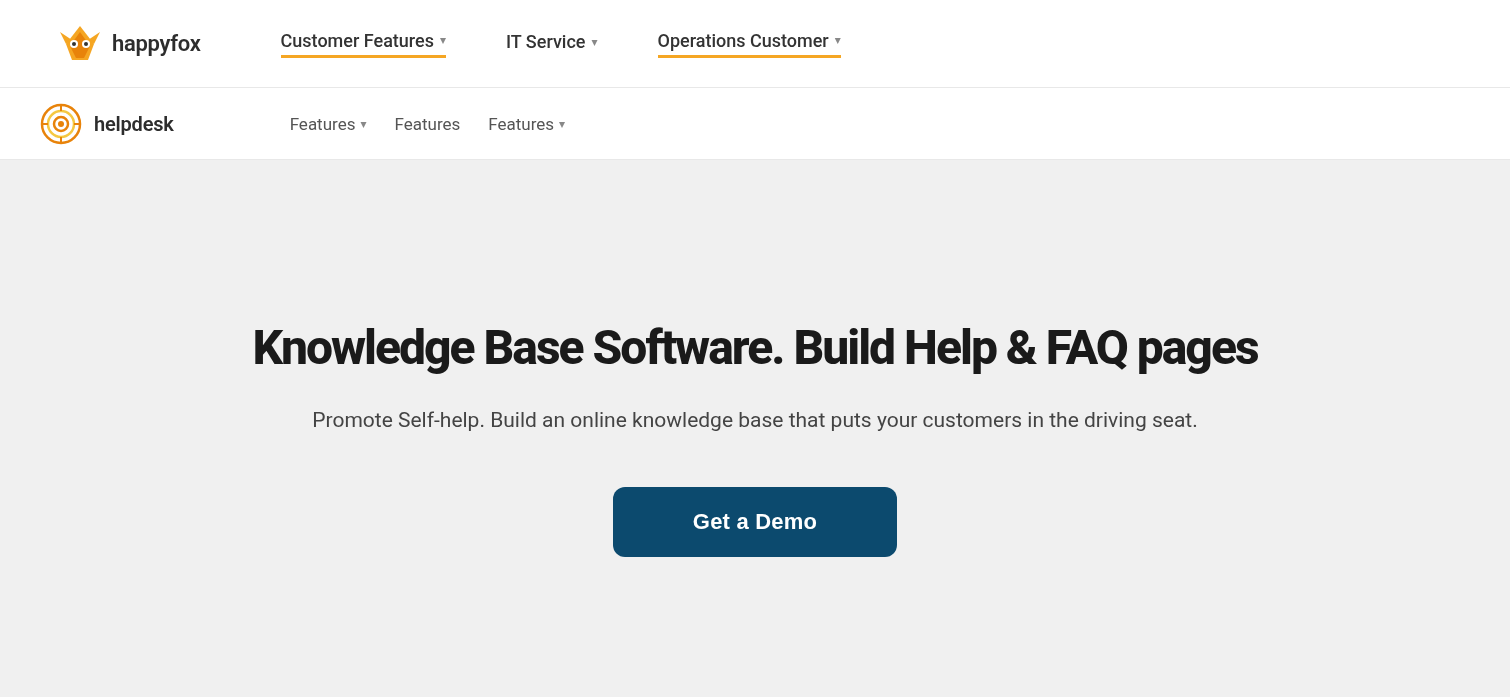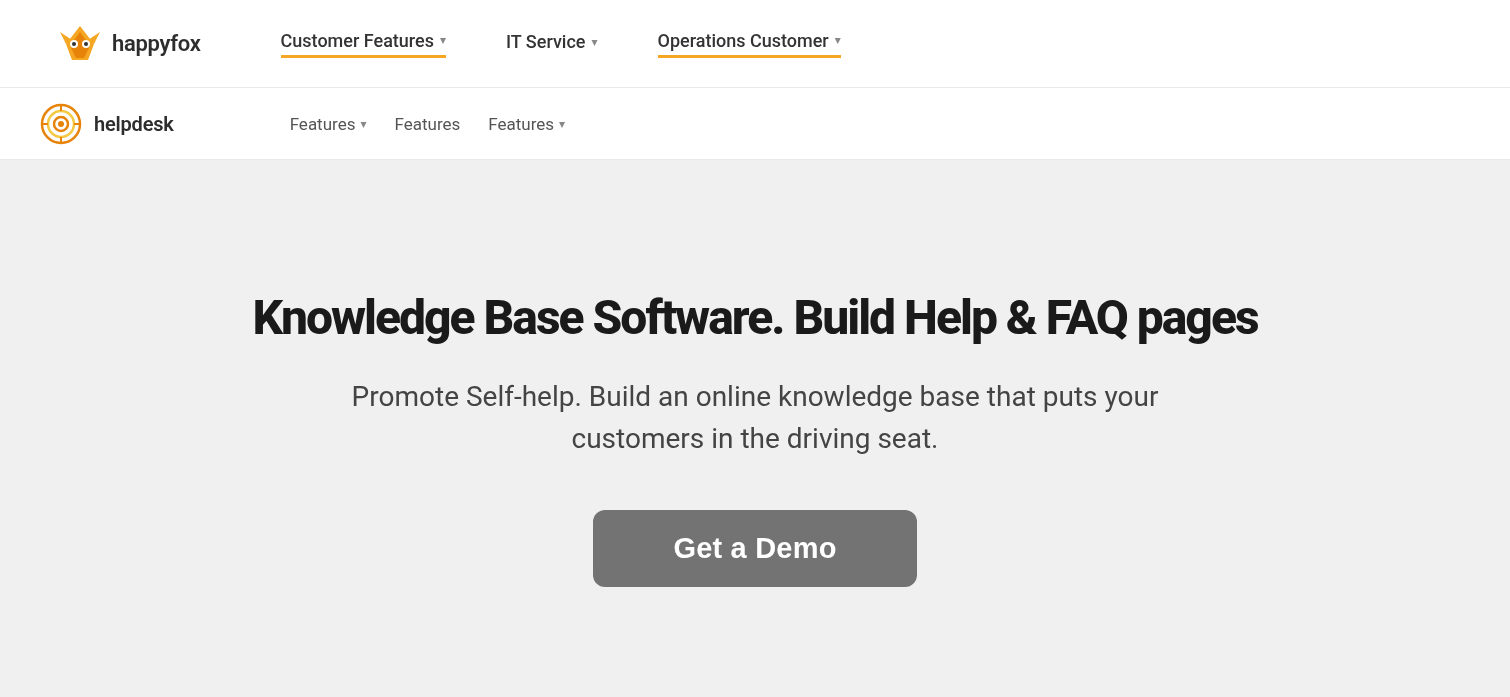--- a/index.html
+++ b/index.html
@@ -141,34 +141,34 @@
       font-size: 48px;
       font-weight: 800;
       color: #1a1a1a;
       line-height: 1.15;
       max-width: 1200px;
       margin-bottom: 30px;
       letter-spacing: -2px;
     }
 
     .hero-subtitle {
-      font-size: 28px;
+      font-size: 21px;
       color: #444;
       font-weight: 400;
       margin-bottom: 50px;
       max-width: 900px;
       line-height: 1.5;
     }
 
     .cta-button {
-      background: #737373;
+      background: #0c4a6e;
       color: #fff;
       border: none;
       padding: 22px 80px;
-      font-size: 29px;
+      font-size: 22px;
       font-weight: 700;
       border-radius: 12px;
       cursor: pointer;
       letter-spacing: 0.2px;
     }
   </style>
 </head>
 <body>
 
 <nav class="top-nav">

